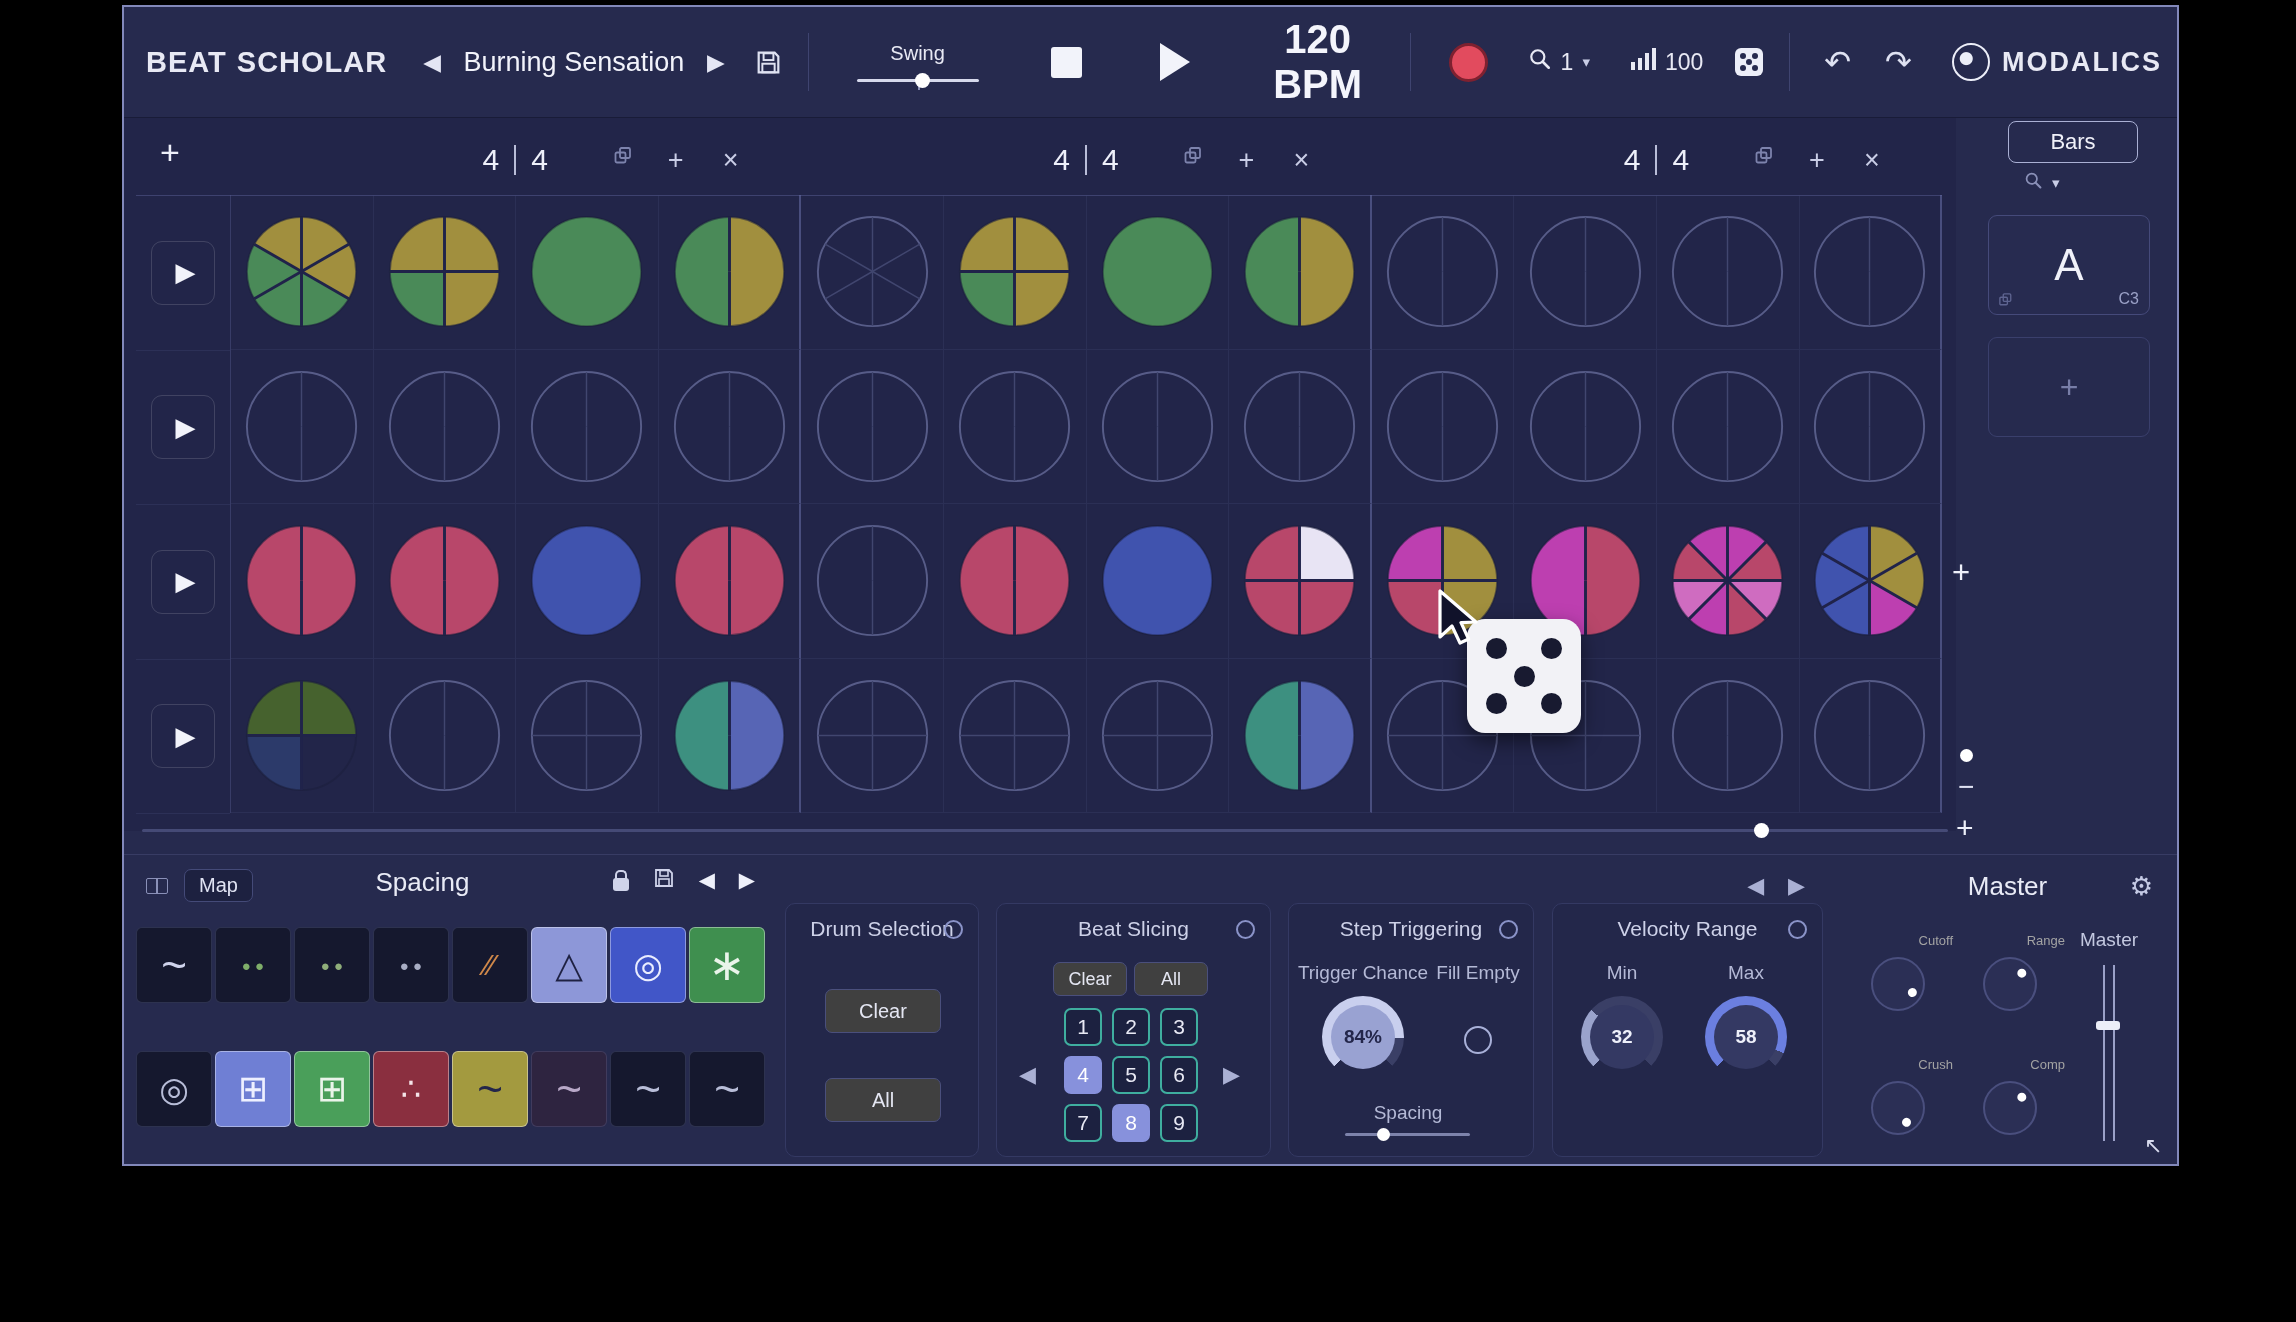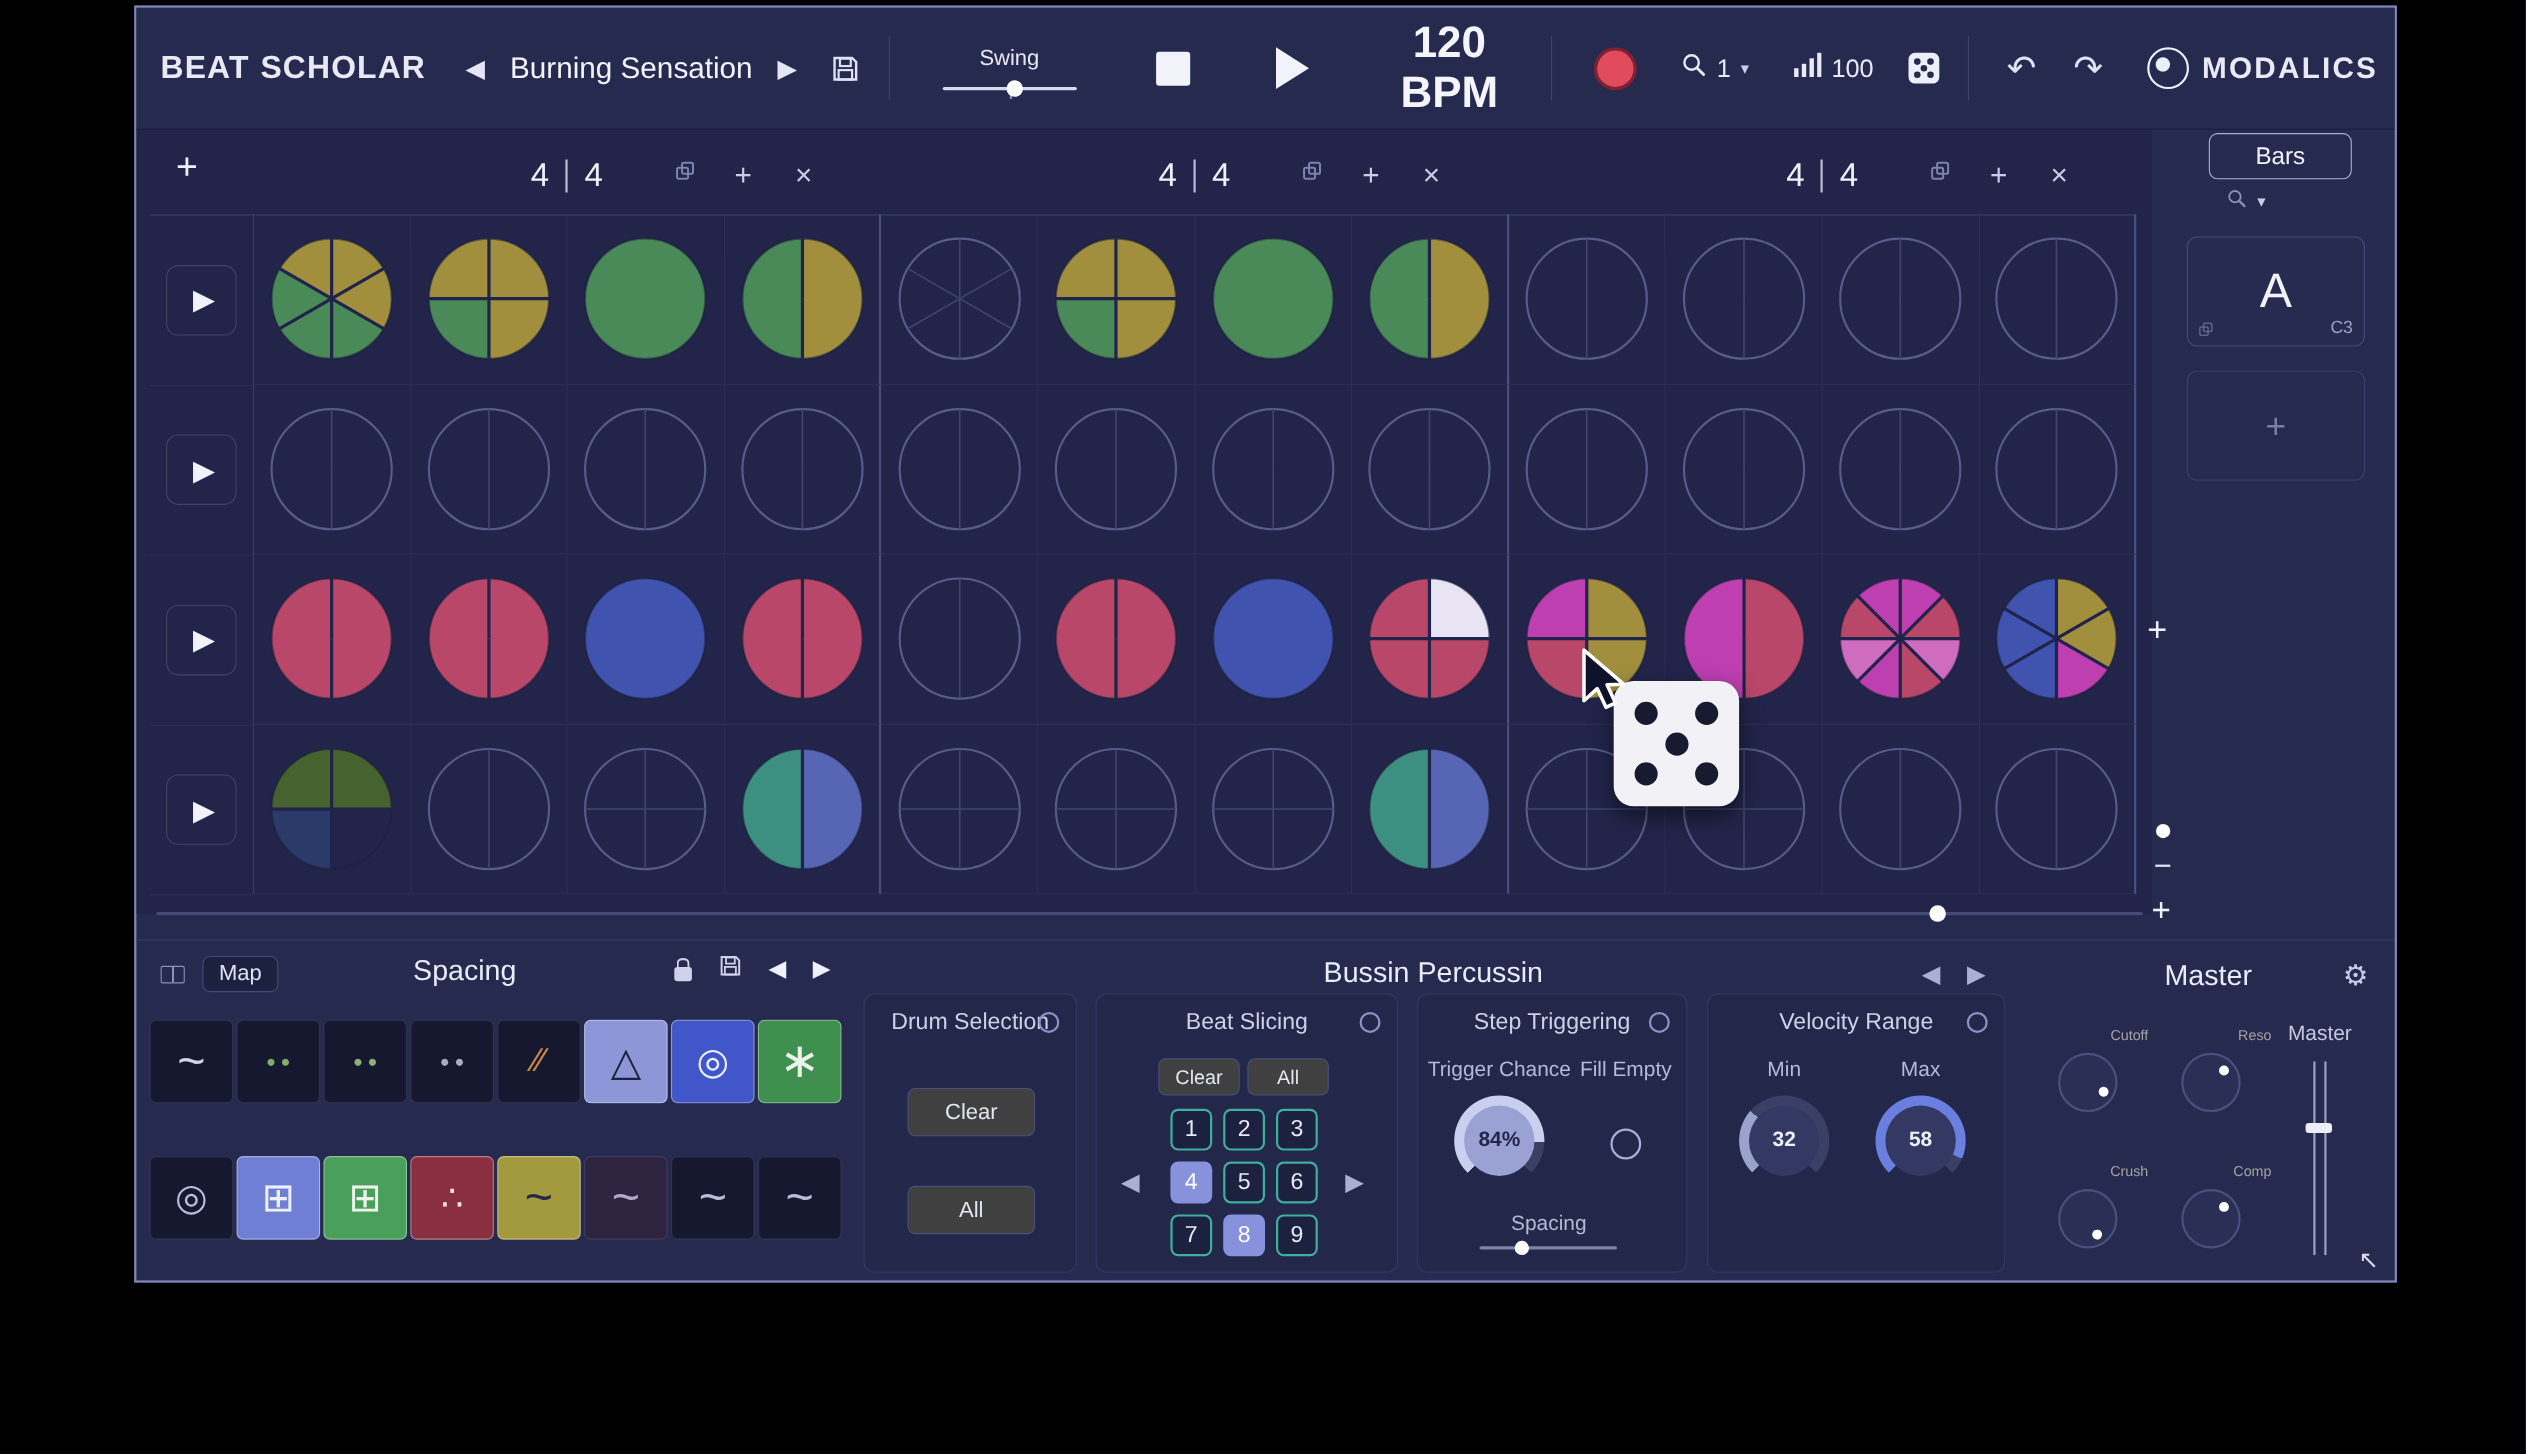--- a/index.html
+++ b/index.html
@@ -792,21 +792,20 @@
           <div class="pad" style="background: rgb(21, 24, 46);">
             <span style="color:#b8bdd8;font-size:44px;line-height:1">~</span>
           </div>
           <div class="pad" style="background: rgb(21, 24, 46);">
             <span style="color:#b8bdd8;font-size:44px;line-height:1">~</span>
           </div>
         </div>
     </div>
 
     <div class="bussin">
-      <div class="btitle">Bussin Percussin</div>
       <div class="bnav">
         <span>◀</span>
         <span>▶</span>
       </div>
 
       <div class="sub ds">
         <div class="subt">Drum Selection</div>
         <span class="ring"></span>
         <div class="btn dsclear">Clear</div>
         <div class="btn dsall">All</div>
@@ -862,21 +861,21 @@
     </div>
 
     <div class="master">
       <div class="mtitle">Master</div>
       <span class="gear">⚙</span>
       <div id="mknobs">
           <div class="mk mk0"><span>Cutoff</span>
     <div class="mknob">
       <span class="mdot" style="--a:120deg"></span>
     </div></div>
-          <div class="mk mk1"><span>Reso</span>
+          <div class="mk mk1"><span>Range</span>
     <div class="mknob">
       <span class="mdot" style="--a:45deg"></span>
     </div></div>
           <div class="mk mk2"><span>Crush</span>
     <div class="mknob">
       <span class="mdot" style="--a:150deg"></span>
     </div></div>
           <div class="mk mk3"><span>Comp</span>
     <div class="mknob">
       <span class="mdot" style="--a:45deg"></span>

